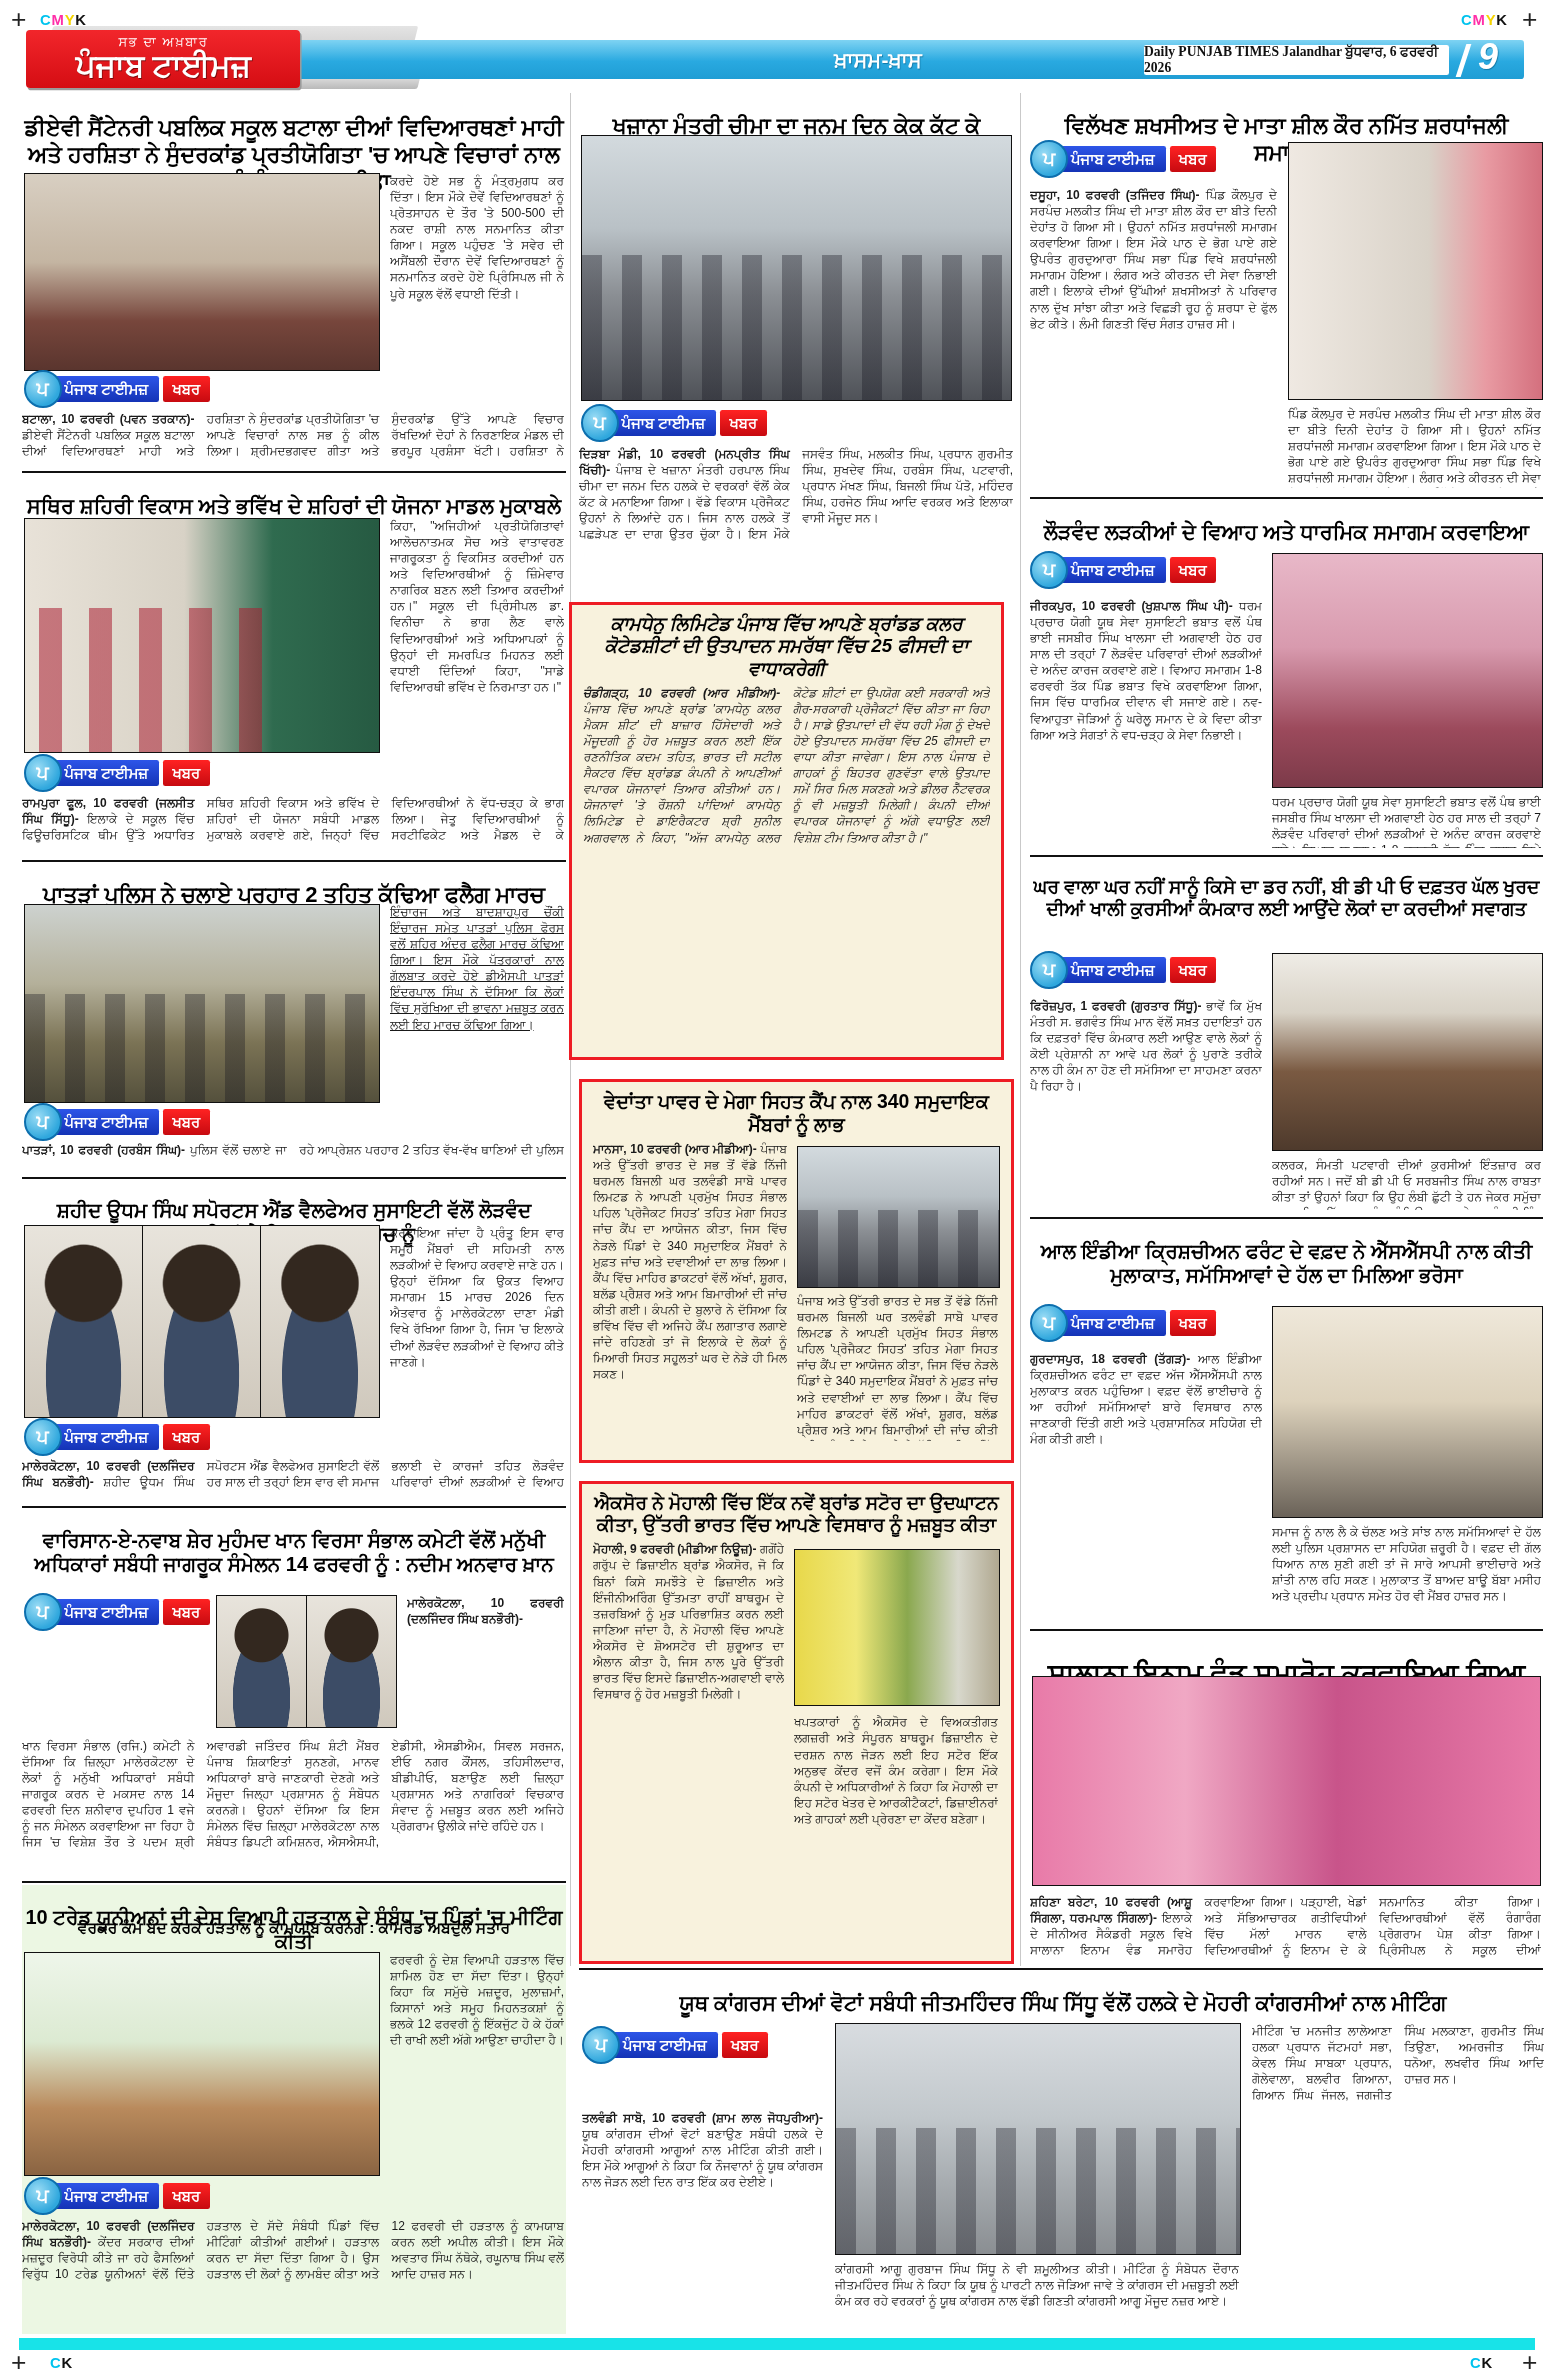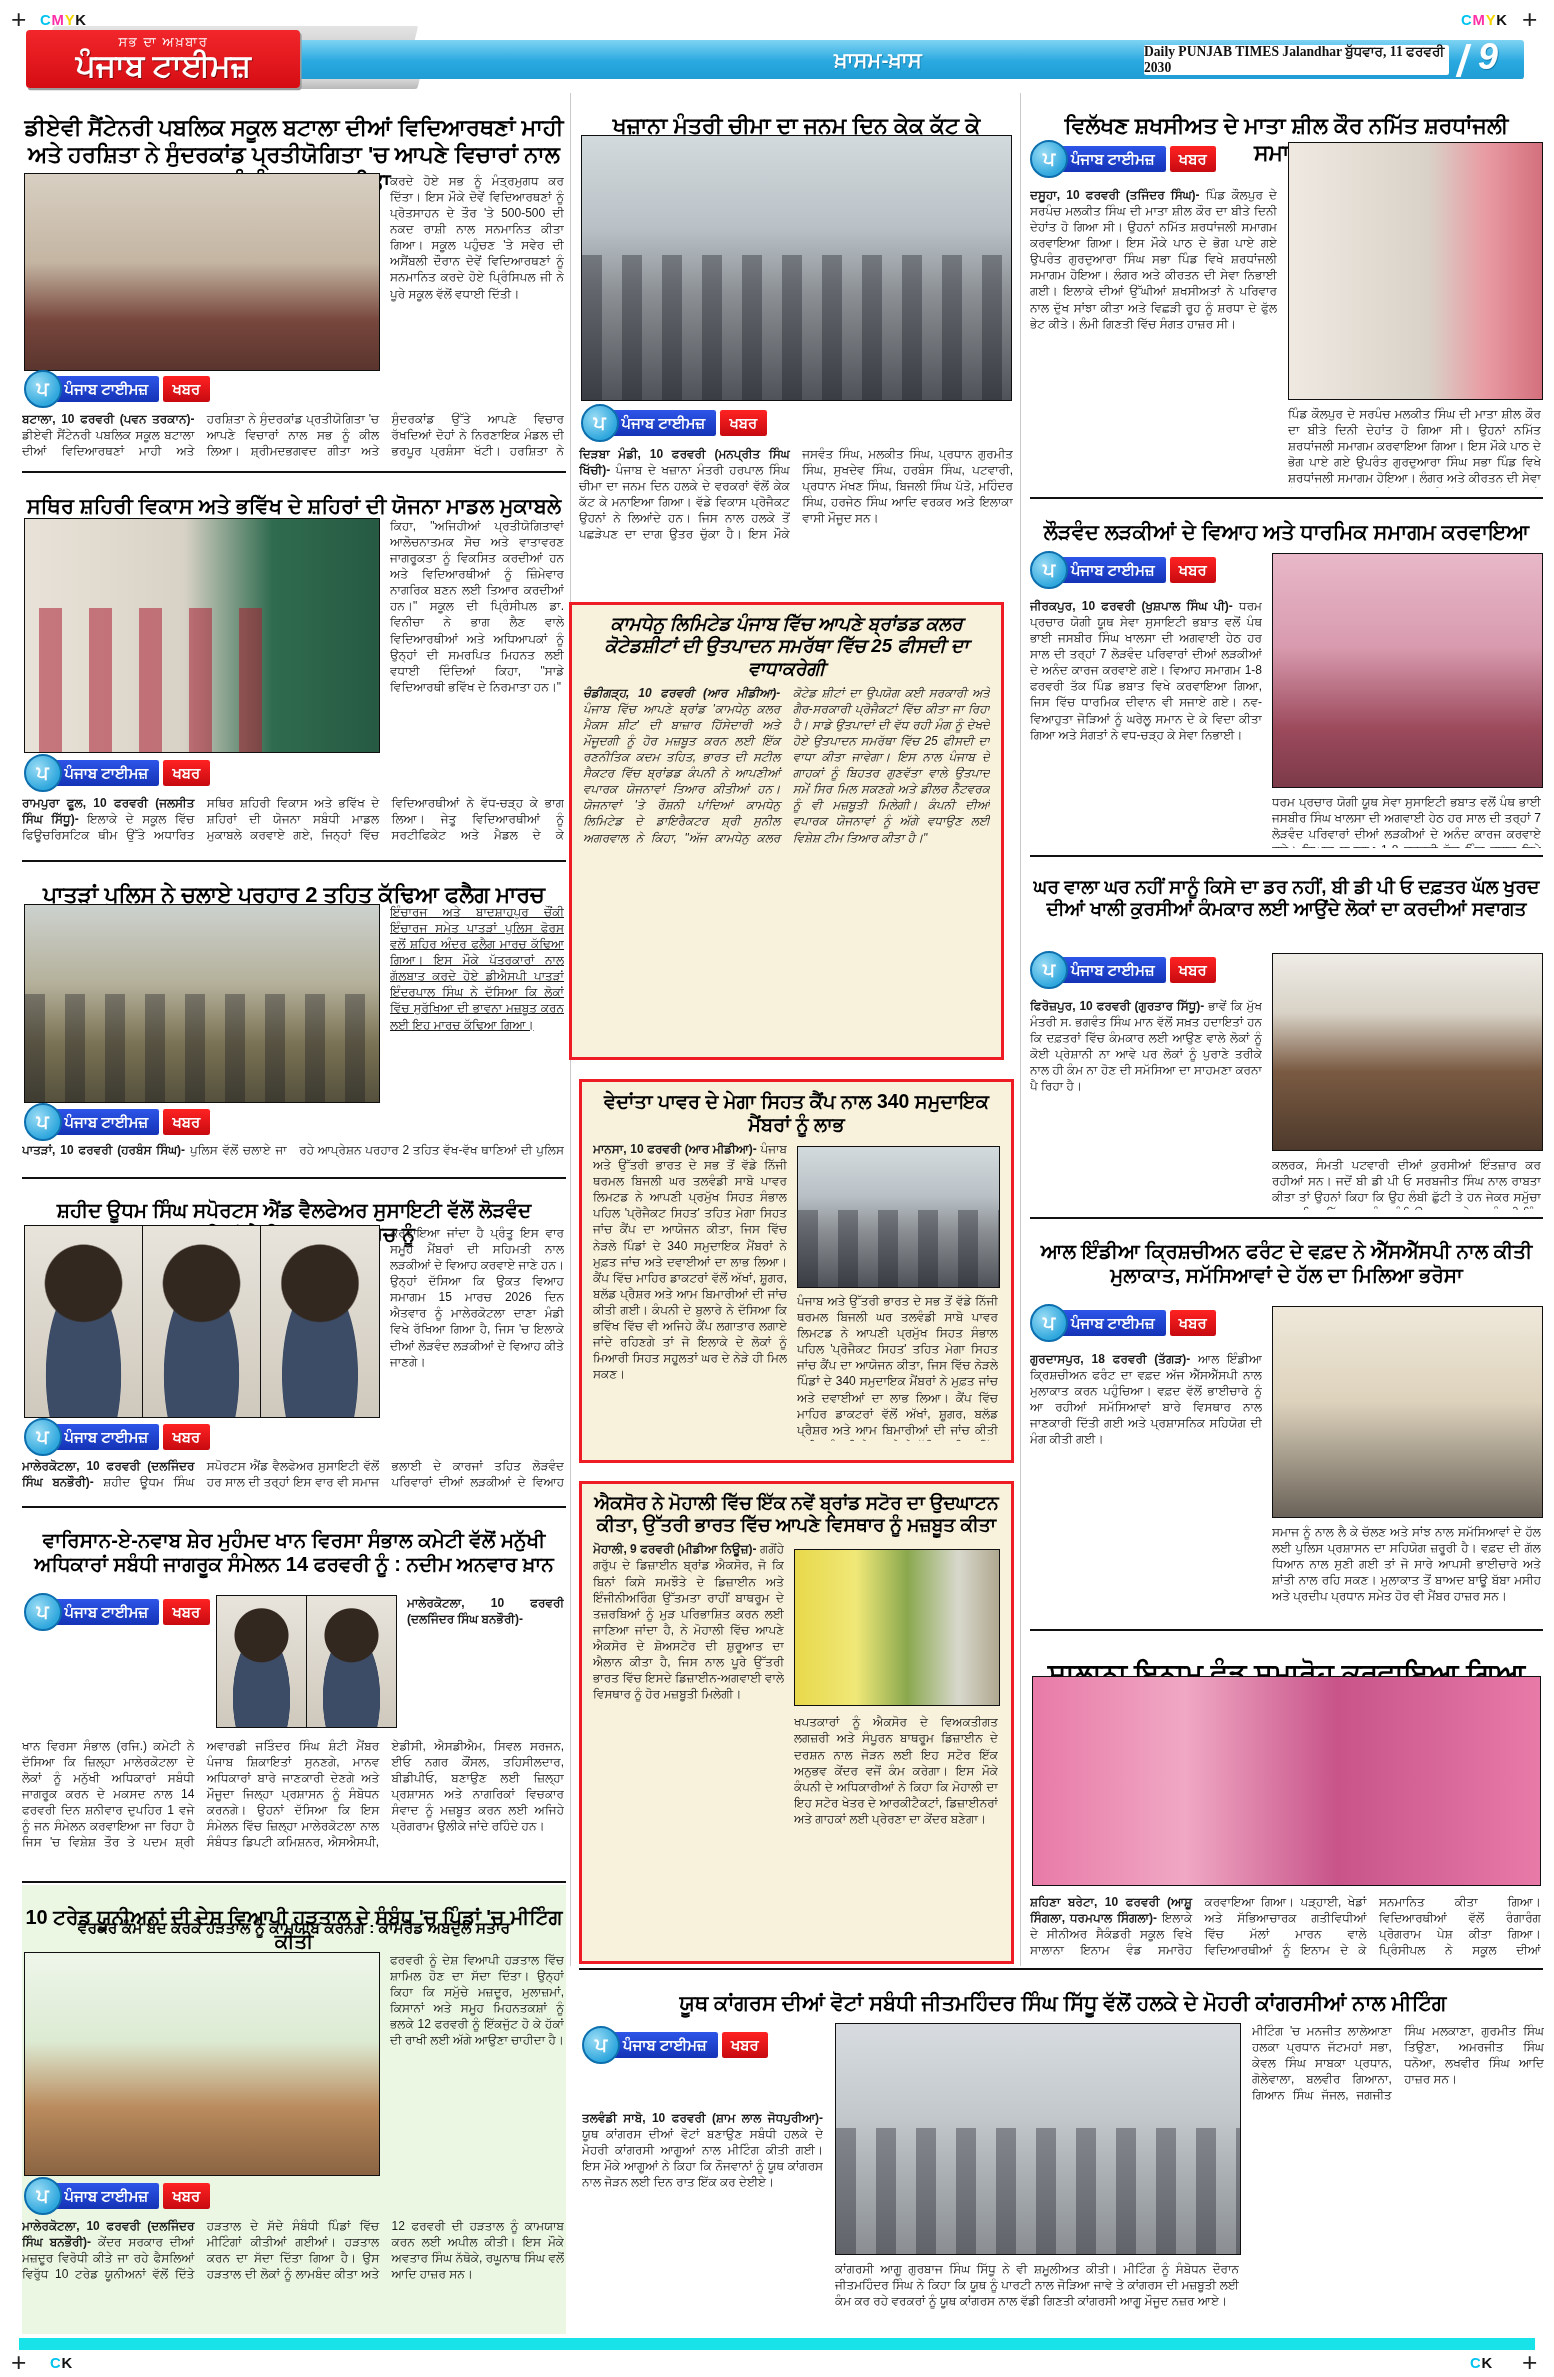--- a/index.html
+++ b/index.html
@@ -82,21 +82,21 @@
   <div class="pmark" style="left:1461px;top:12.4px;">
     <span class="c">C</span><span class="m">M</span><span class="y">Y</span><span class="k">K</span>
   </div>
 
   <div class="ribbon" style="left:47px;top:26.4px;width:365px;height:50px;"></div>
   <div class="ribbon" style="left:256px;top:75px;width:163px;height:14px;"></div>
   <div class="topbar">
     <div class="sect">ਖ਼ਾਸਮ-ਖ਼ਾਸ</div>
   </div>
   <div class="slash"></div>
-  <div class="datebox">Daily PUNJAB TIMES Jalandhar ਬੁੱਧਵਾਰ, 11 ਫਰਵਰੀ 2030</div>
+  <div class="datebox">Daily PUNJAB TIMES Jalandhar ਬੁੱਧਵਾਰ, 6 ਫਰਵਰੀ 2026</div>
   <div class="pageno">9</div>
   <div class="masthead">
     <div class="tag">ਸਭ ਦਾ ਅਖ਼ਬਾਰ</div>
     <div class="ttl">ਪੰਜਾਬ ਟਾਈਮਜ਼</div>
   </div>
 
   <div class="vsep" style="left:570px;top:93px;height:1873px;"></div>
   <div class="vsep" style="left:1020px;top:93px;height:1873px;"></div>
 
   <article class="art" style="left:22px;top:95px;width:544px;height:375px;">
@@ -297,21 +297,21 @@
 
   <article class="art" style="left:1030px;top:860px;width:513px;height:354px;">
     <h2 class="hl" style="top:0;font-size:18.7px;">ਘਰ ਵਾਲਾ ਘਰ ਨਹੀਂ ਸਾਨੂੰ ਕਿਸੇ ਦਾ ਡਰ ਨਹੀਂ, ਬੀ ਡੀ ਪੀ ਓ ਦਫ਼ਤਰ ਘੱਲ ਖੁਰਦ ਦੀਆਂ ਖਾਲੀ ਕੁਰਸੀਆਂ ਕੰਮਕਾਰ ਲਈ ਆਉਂਦੇ ਲੋਕਾਂ ਦਾ ਕਰਦੀਆਂ ਸਵਾਗਤ</h2>
     <div class="badge" style="left:0;top:96px;">
       <span class="logo">ਪ</span>
       <span class="brand">ਪੰਜਾਬ ਟਾਈਮਜ਼</span>
       <span class="tagred">ਖਬਰ</span>
     </div>
     <div class="photo ph-g" style="left:242px;top:93px;width:269px;height:196px;"></div>
     <div class="bodytxt" style="left:0;top:138px;width:232px;height:211px;">
-      <span class="dl">ਫਿਰੋਜ਼ਪੁਰ, 10 ਫਰਵਰੀ (ਗੁਰਤਾਰ ਸਿੱਧੂ)-</span> <span>ਭਾਵੇਂ ਕਿ ਮੁੱਖ ਮੰਤਰੀ ਸ. ਭਗਵੰਤ ਸਿੰਘ ਮਾਨ ਵੱਲੋਂ ਸਖ਼ਤ ਹਦਾਇਤਾਂ ਹਨ ਕਿ ਦਫ਼ਤਰਾਂ ਵਿੱਚ ਕੰਮਕਾਰ ਲਈ ਆਉਣ ਵਾਲੇ ਲੋਕਾਂ ਨੂੰ ਕੋਈ ਪ੍ਰੇਸ਼ਾਨੀ ਨਾ ਆਵੇ ਪਰ ਲੋਕਾਂ ਨੂੰ ਪੁਰਾਣੇ ਤਰੀਕੇ ਨਾਲ ਹੀ ਕੰਮ ਨਾ ਹੋਣ ਦੀ ਸਮੱਸਿਆ ਦਾ ਸਾਹਮਣਾ ਕਰਨਾ ਪੈ ਰਿਹਾ ਹੈ।</span>
+      <span class="dl">ਫਿਰੋਜ਼ਪੁਰ, 1 ਫਰਵਰੀ (ਗੁਰਤਾਰ ਸਿੱਧੂ)-</span> <span>ਭਾਵੇਂ ਕਿ ਮੁੱਖ ਮੰਤਰੀ ਸ. ਭਗਵੰਤ ਸਿੰਘ ਮਾਨ ਵੱਲੋਂ ਸਖ਼ਤ ਹਦਾਇਤਾਂ ਹਨ ਕਿ ਦਫ਼ਤਰਾਂ ਵਿੱਚ ਕੰਮਕਾਰ ਲਈ ਆਉਣ ਵਾਲੇ ਲੋਕਾਂ ਨੂੰ ਕੋਈ ਪ੍ਰੇਸ਼ਾਨੀ ਨਾ ਆਵੇ ਪਰ ਲੋਕਾਂ ਨੂੰ ਪੁਰਾਣੇ ਤਰੀਕੇ ਨਾਲ ਹੀ ਕੰਮ ਨਾ ਹੋਣ ਦੀ ਸਮੱਸਿਆ ਦਾ ਸਾਹਮਣਾ ਕਰਨਾ ਪੈ ਰਿਹਾ ਹੈ।</span>
     </div>
     <div class="bodytxt" style="left:242px;top:297px;width:269px;height:53px;">
       <span>ਕਲਰਕ, ਸੰਮਤੀ ਪਟਵਾਰੀ ਦੀਆਂ ਕੁਰਸੀਆਂ ਇੰਤਜ਼ਾਰ ਕਰ ਰਹੀਆਂ ਸਨ। ਜਦੋਂ ਬੀ ਡੀ ਪੀ ਓ ਸਰਬਜੀਤ ਸਿੰਘ ਨਾਲ ਰਾਬਤਾ ਕੀਤਾ ਤਾਂ ਉਹਨਾਂ ਕਿਹਾ ਕਿ ਉਹ ਲੰਬੀ ਛੁੱਟੀ ਤੇ ਹਨ ਜੇਕਰ ਸਮੁੱਚਾ ਸਟਾਫ਼ ਜਿਸ ਵਿੱਚ ਸੁਪਰਡੰਟ, ਕੰਪਿਊਟਰ ਆਪਰੇਟਰ, ਸੰਮਤੀ ਇੰਝ ਹੀ ਲੋਕ ਖਾਲੀ ਕੁਰਸੀਆਂ ਤੋਂ ਸ਼ਿਕਵੇ ਕਰਦੇ ਰਹਿਣਗੇ।</span>
     </div>
   </article>
 
   <div class="rule" style="left:1030px;top:1217px;width:513px;height:1.6px;"></div>
 
   <article class="art" style="left:1030px;top:1222px;width:513px;height:404px;">
     <h2 class="hl" style="top:0;font-size:20px;">ਆਲ ਇੰਡੀਆ ਕ੍ਰਿਸ਼ਚੀਅਨ ਫਰੰਟ ਦੇ ਵਫ਼ਦ ਨੇ ਐੱਸਐੱਸਪੀ ਨਾਲ ਕੀਤੀ ਮੁਲਾਕਾਤ, ਸਮੱਸਿਆਵਾਂ ਦੇ ਹੱਲ ਦਾ ਮਿਲਿਆ ਭਰੋਸਾ</h2>

